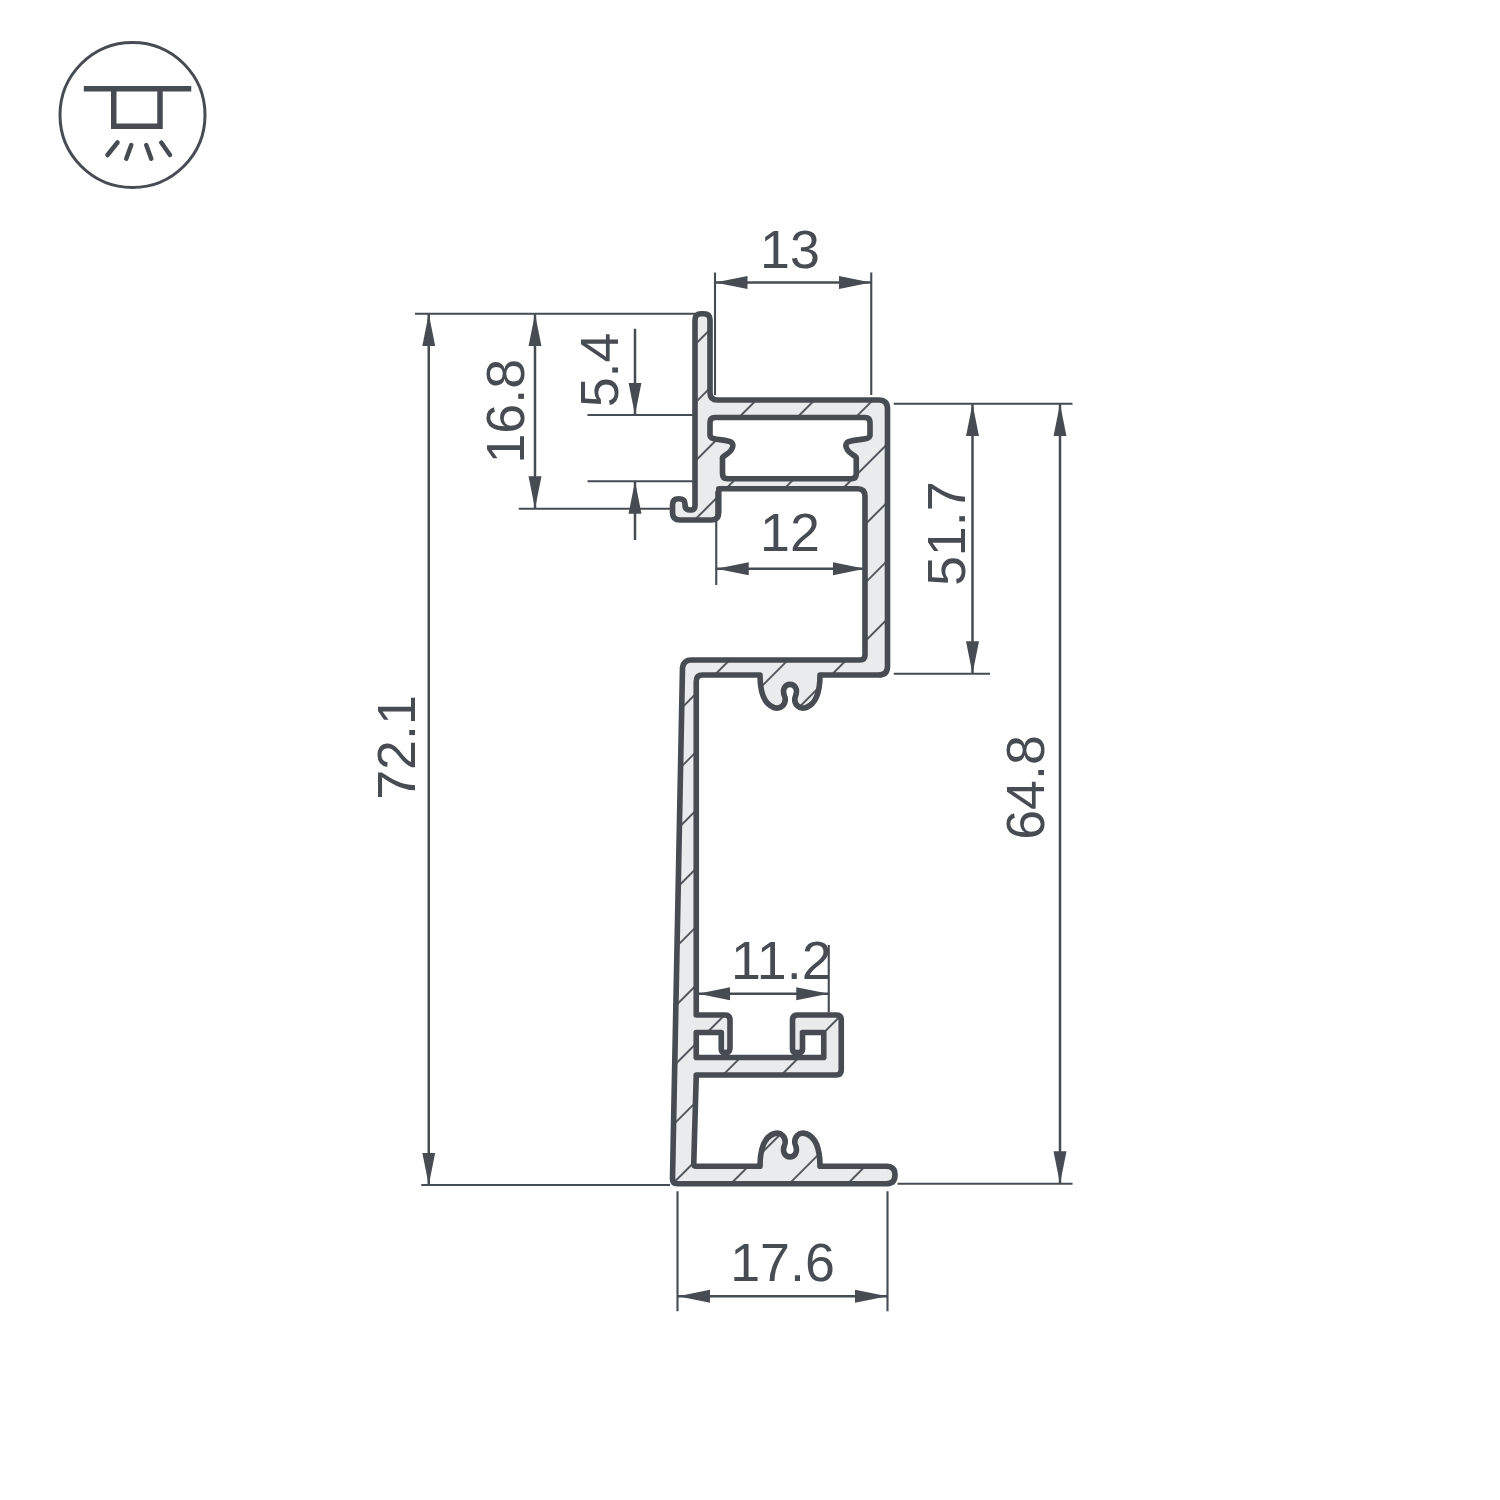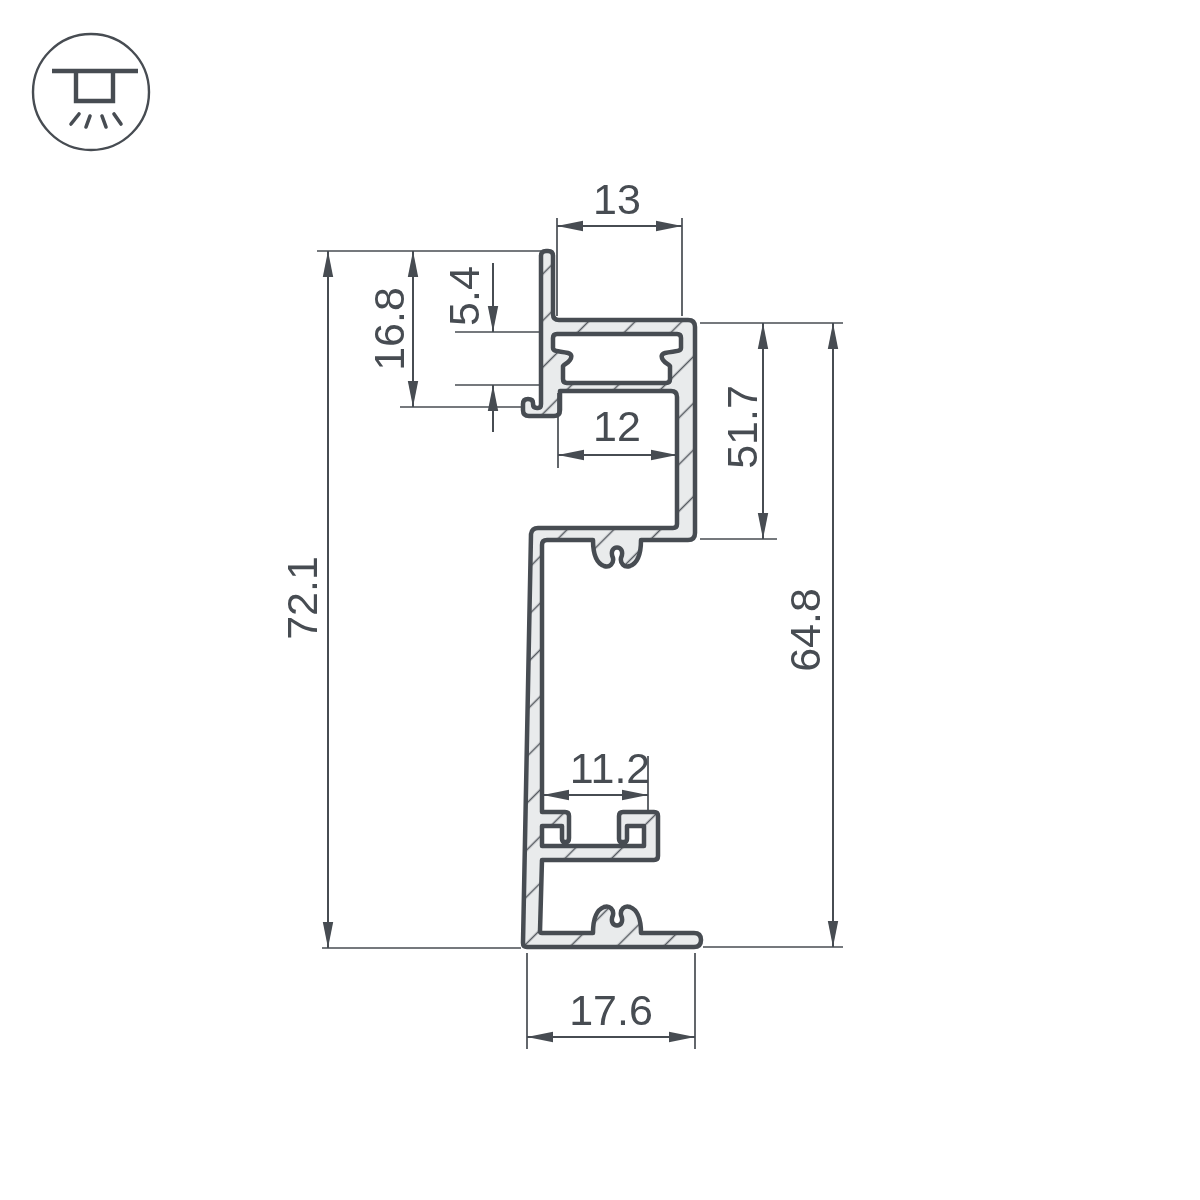--- a/index.html
+++ b/index.html
@@ -1,21 +1,21 @@
 <!DOCTYPE html>
 <html style="--line: #474c52; --fill: #e9ebec; --background: #ffffff;"><head>
 <meta charset="utf-8">
 <style>
   :root{
     --line:#474c52;
     --fill:#e9ebec;
     --background:#ffffff;
   }
   html,body{margin:0;padding:0;background:var(--background);}
-  .stage{width:1105px;height:1200px;position:relative;background:var(--background);}
+  .stage{width:1105px;height:1200px;position:relative;background:var(--background);margin-left:15px;}
   svg{display:block;}
   .profile-fill{fill:var(--fill);fill-rule:evenodd;}
   .profile-hatch{fill:url(#hatch);fill-rule:evenodd;}
   .profile-stroke{fill:none;stroke:var(--line);stroke-width:4.5;stroke-linejoin:round;stroke-linecap:round;}
   .hatch-line{stroke:#53585e;stroke-width:1.5;}
   .dim-line{stroke:var(--line);stroke-width:2;fill:none;}
   .tick{stroke:var(--line);stroke-width:1.7;fill:none;}
   .dim-text{fill:var(--line);font-family:"Liberation Sans","DejaVu Sans",sans-serif;font-size:43px;text-anchor:middle;}
   .arrowhead{fill:var(--line);}
   .icon-circle{fill:none;stroke:var(--line);stroke-width:2.4;}

